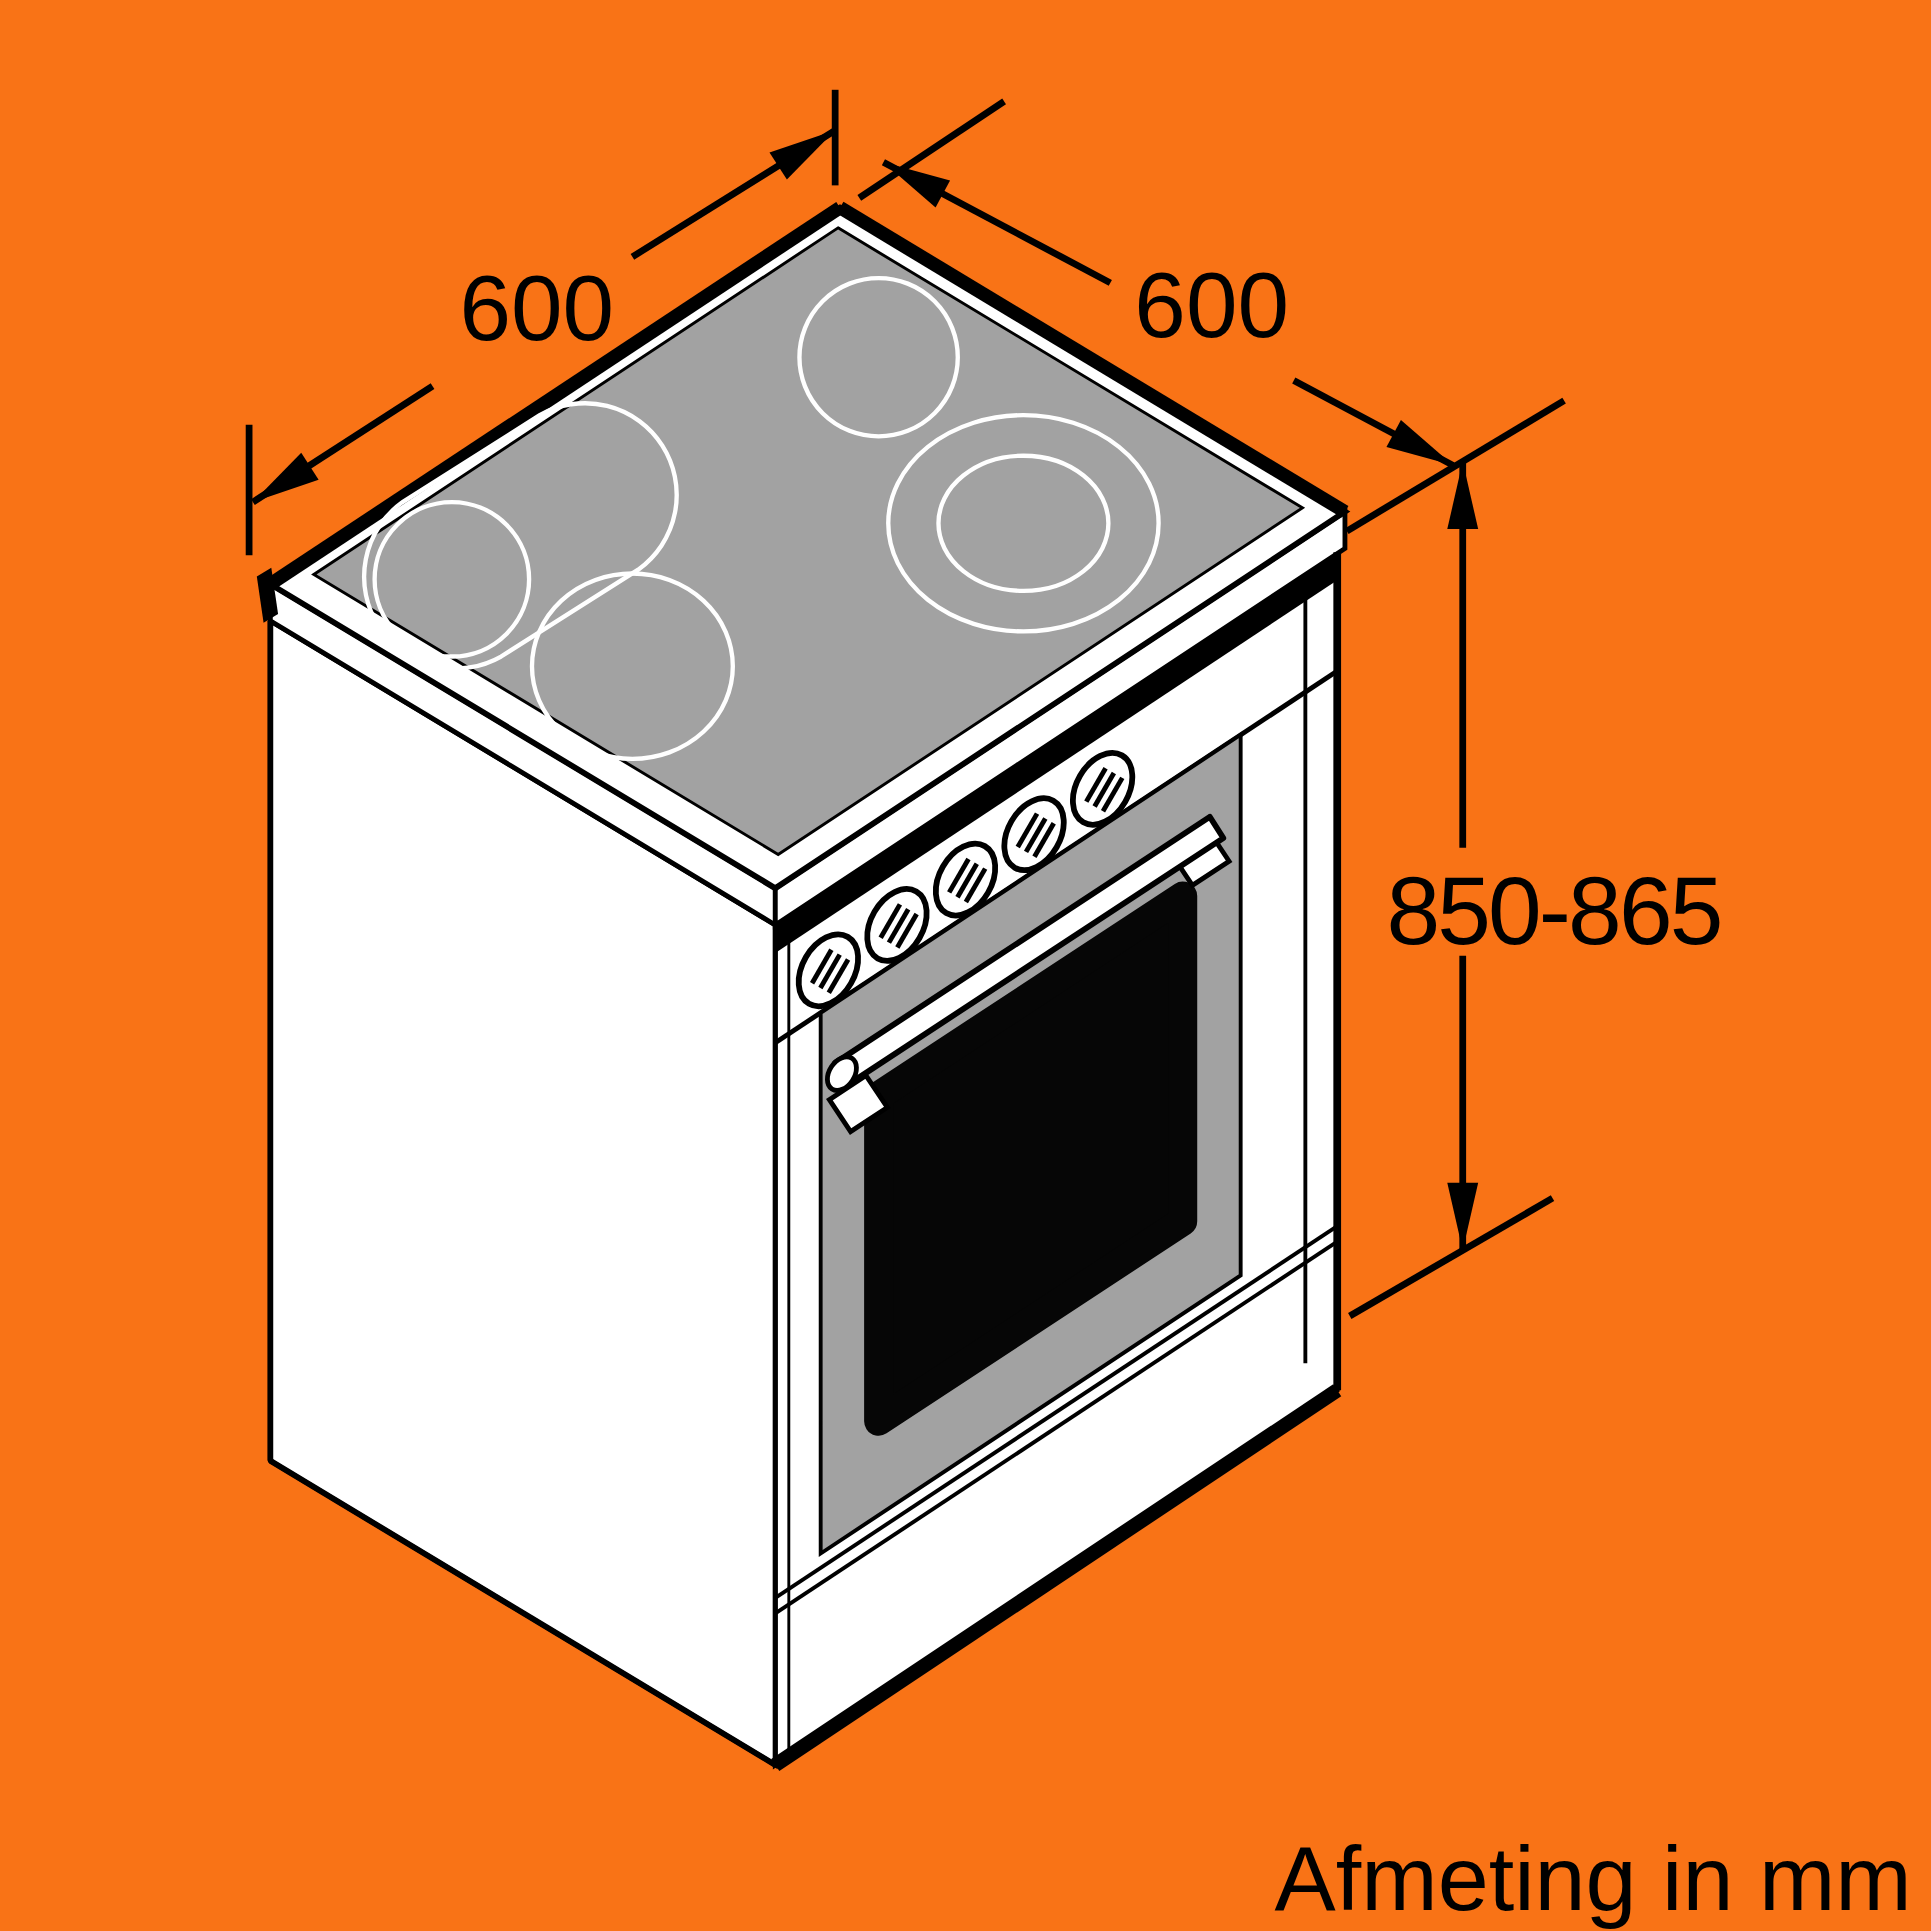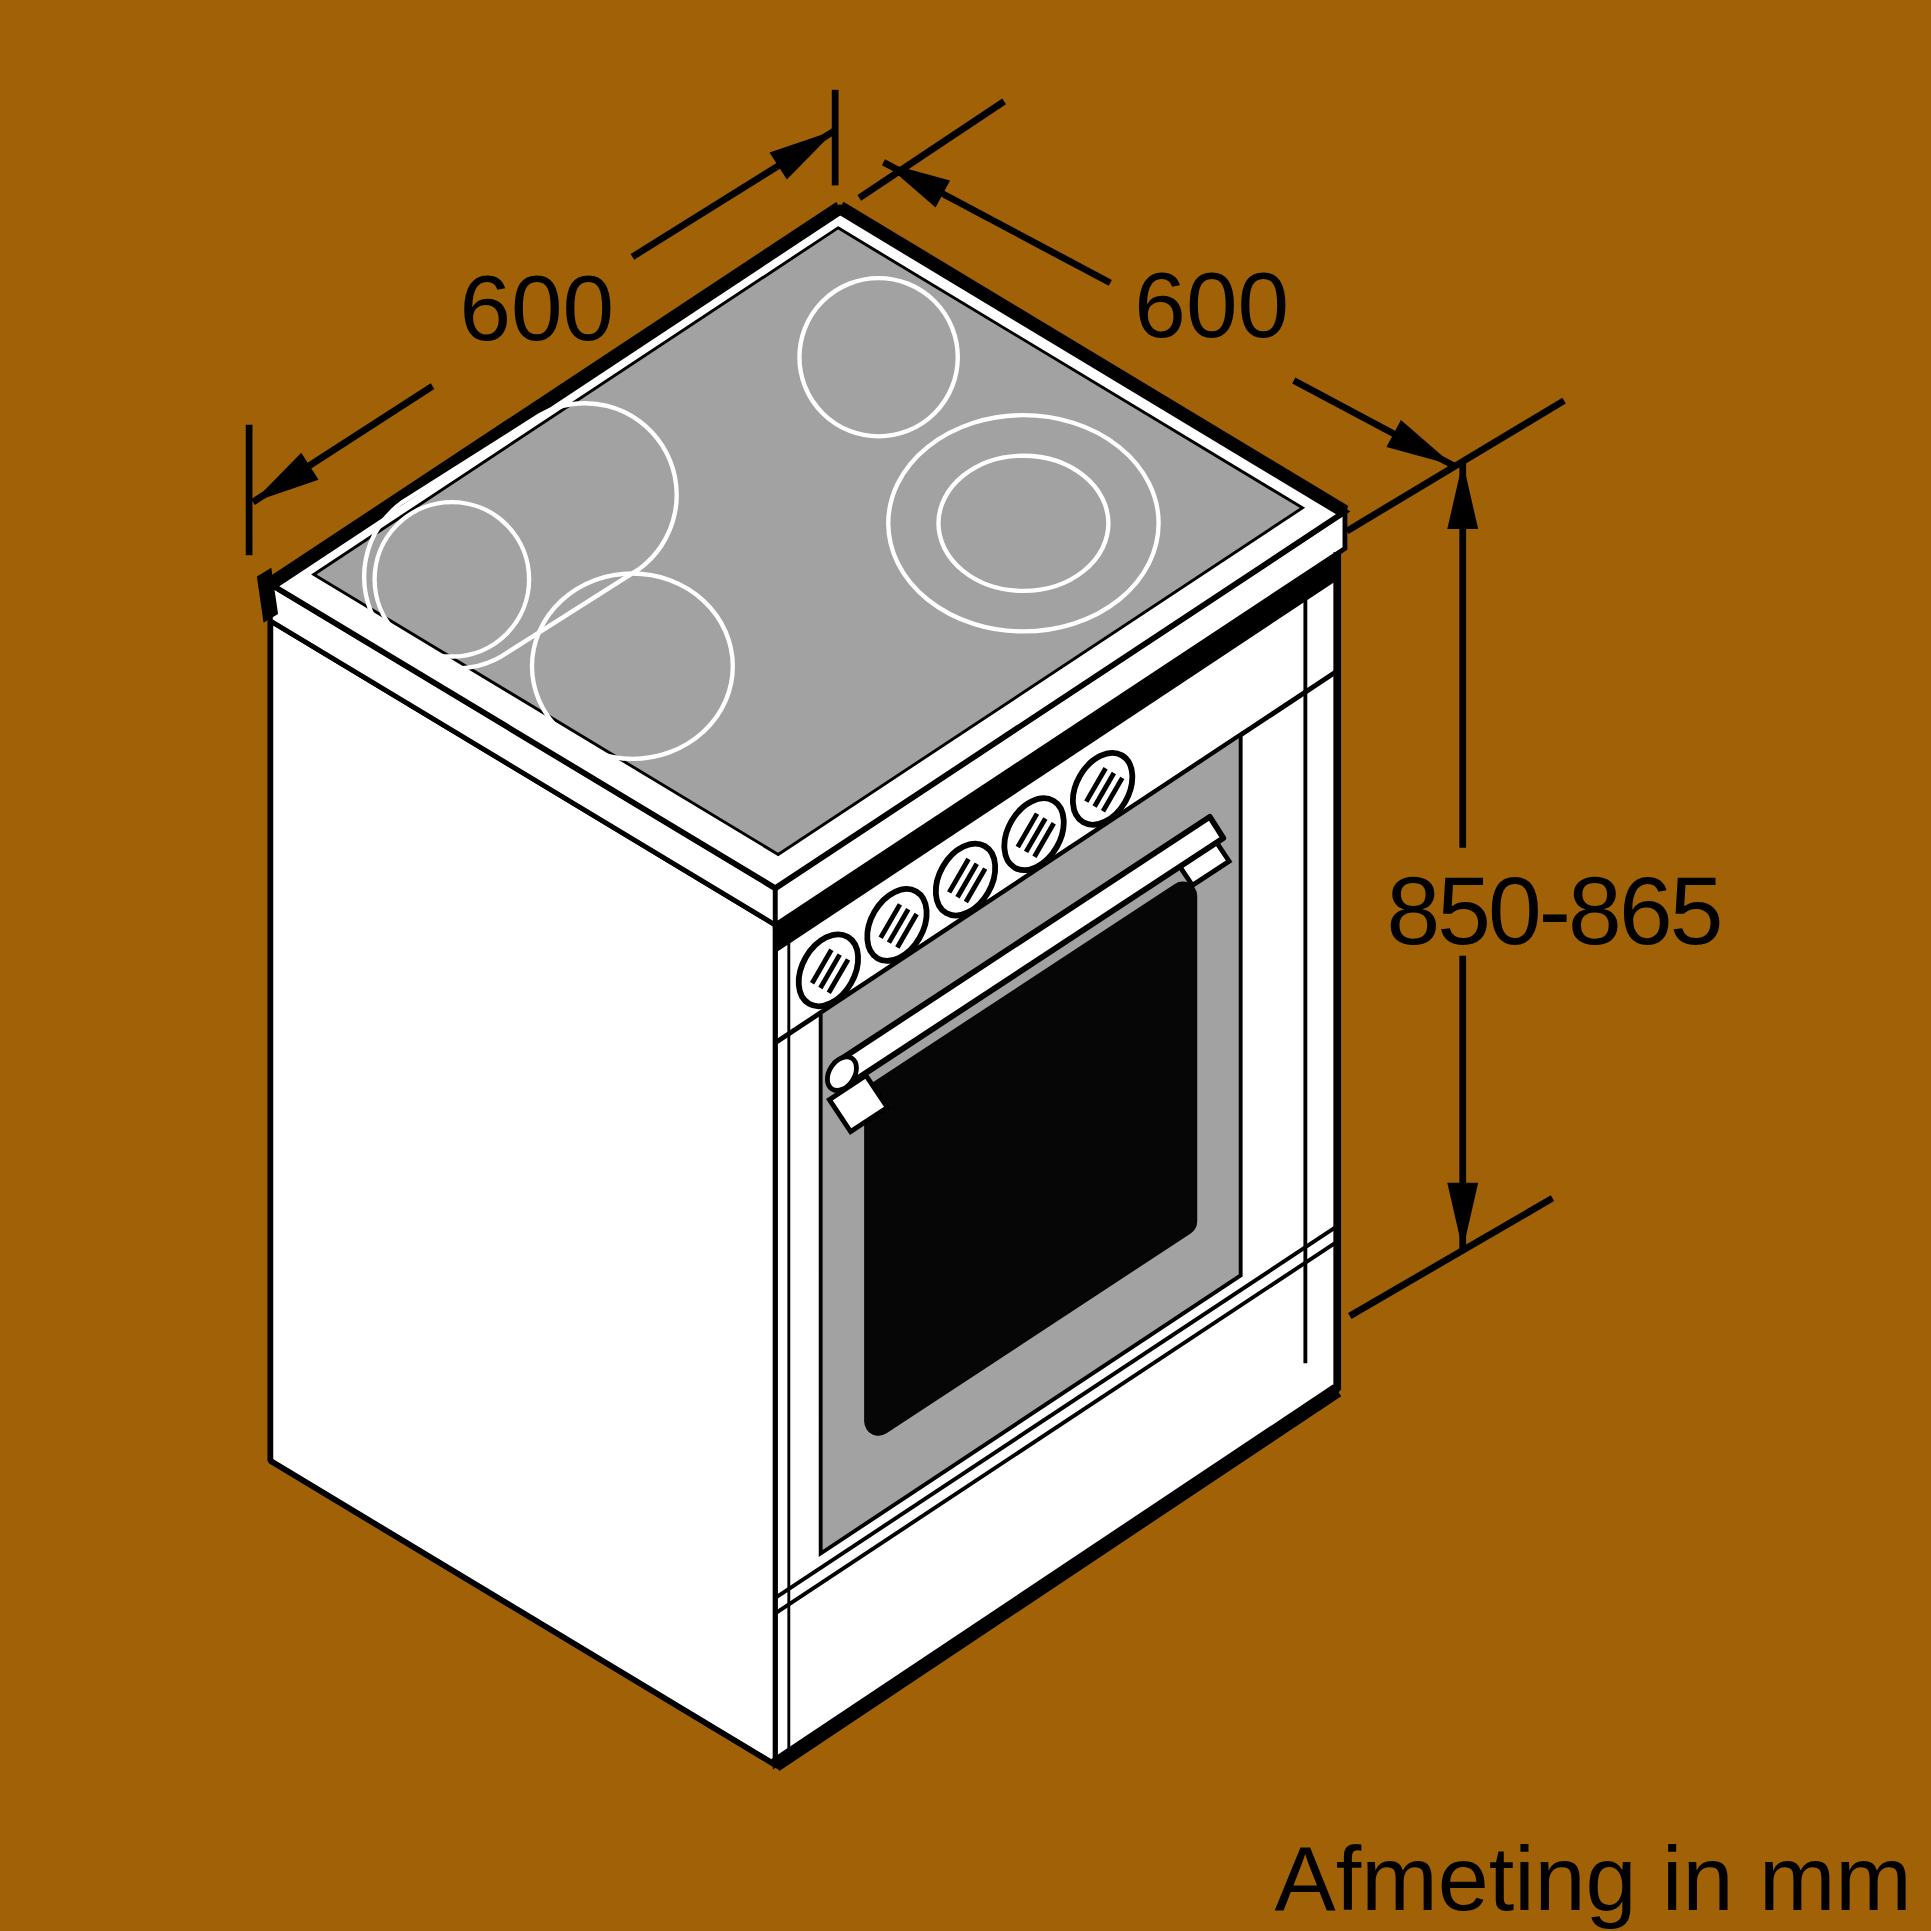--- a/index.html
+++ b/index.html
@@ -1,16 +1,16 @@
 <!DOCTYPE html>
 <html><head>
 <meta charset="utf-8">
 <style>
   html,body{margin:0;padding:0;background:#ffffff;}
-  #stage{position:relative;width:1931px;height:1931px;background:#a16207;overflow:hidden;}
+  #stage{position:relative;width:1931px;height:1931px;background:#f97316;overflow:hidden;}
   svg{display:block;}
   text{font-family:"Liberation Sans","DejaVu Sans",sans-serif;fill:#000;}
   .dim-label{font-size:96px;}
   .dim-label-height{font-size:100px;letter-spacing:-3px;}
   .caption{font-size:95px;}
 </style>
 </head>
 <body>
 
 <div id="stage">

